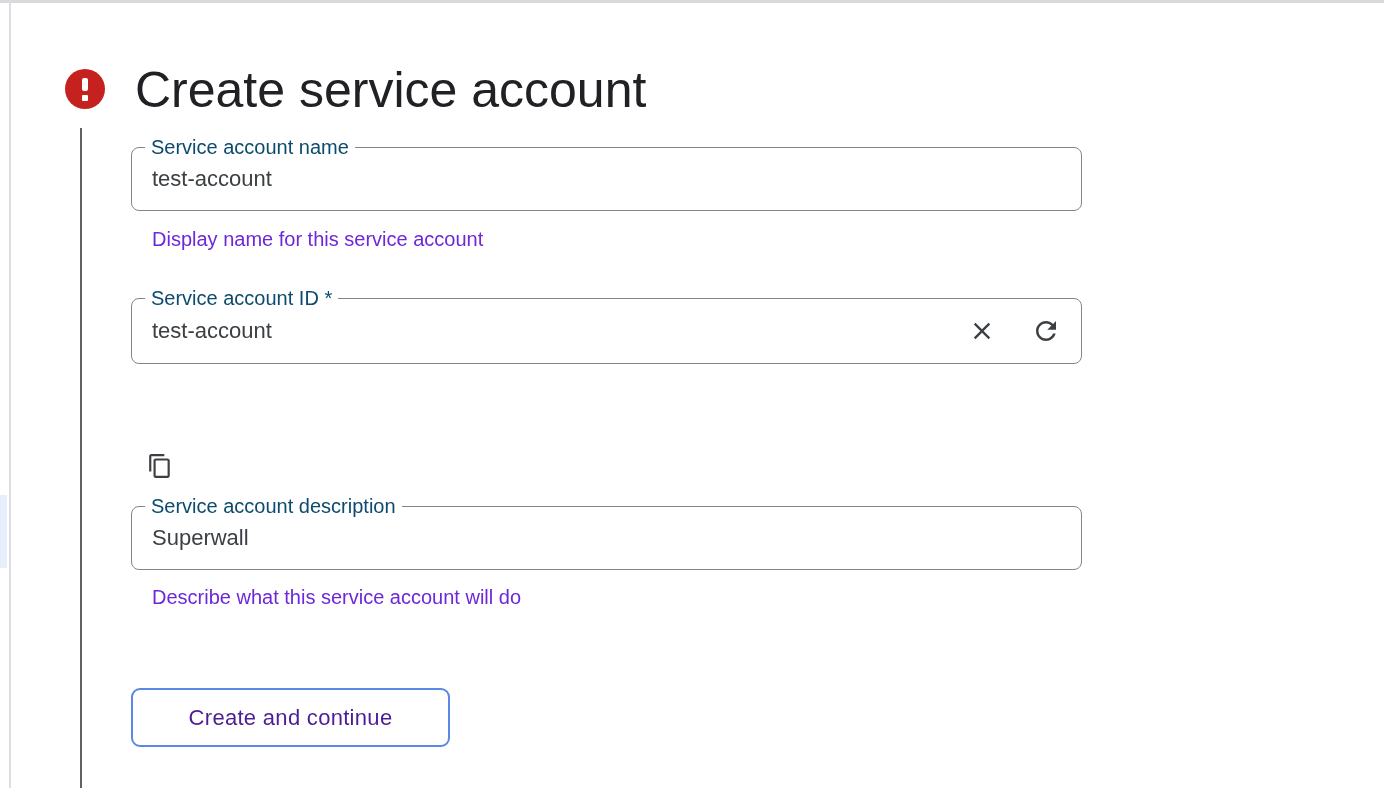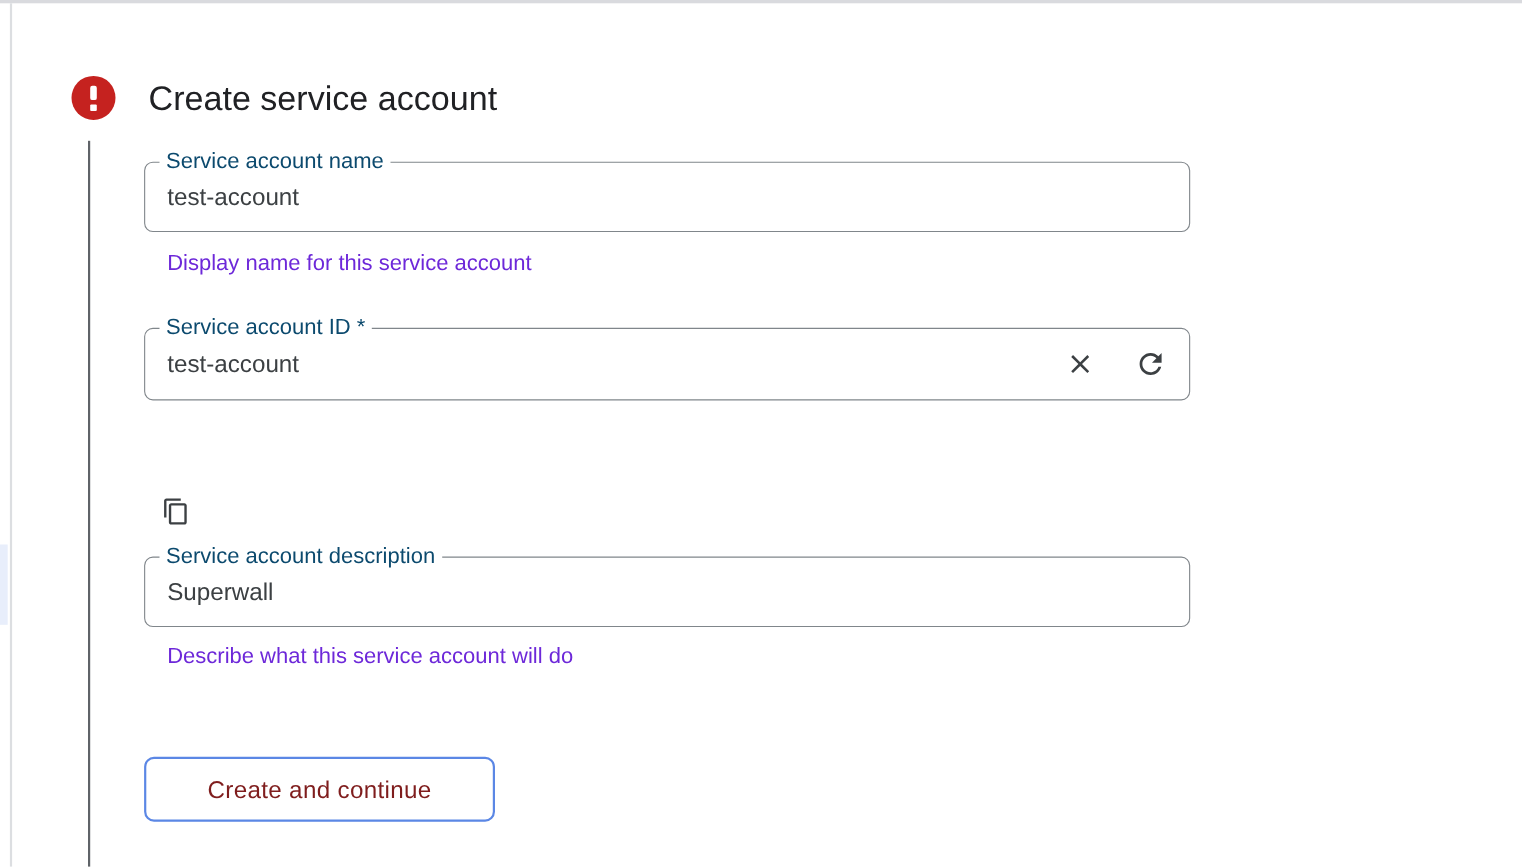--- a/index.html
+++ b/index.html
@@ -28,21 +28,21 @@
   }
   .error-badge {
     position: absolute; left: 65px; top: 69px; width: 40px; height: 40px;
     border-radius: 50%; background: #c5221f;
     display: flex; flex-direction: column; align-items: center; justify-content: center;
   }
   .error-badge .bar { width: 6px; height: 13px; background: #fff; border-radius: 2px; }
   .error-badge .dot { width: 6px; height: 6px; background: #fff; border-radius: 1px; margin-top: 4px; }
   .page-title {
     position: absolute; left: 135px; top: 66px;
-    font-size: 31px; line-height: 48px; font-weight: 400;
+    font-size: 50px; line-height: 48px; font-weight: 400;
     color: #202124; letter-spacing: 0;
   }
   .field {
     position: absolute; left: 131px; width: 951px;
   }
   .field-name  { top: 147px; height: 64px; }
   .field-id    { top: 298px; height: 66px; }
   .field-desc  { top: 506px; height: 64px; }
   .field input {
     width: 100%; height: 100%;
@@ -81,21 +81,21 @@
   }
   .copy-btn {
     display: inline-flex; border: none; background: transparent; padding: 0;
     margin-left: 16px; vertical-align: -4px; cursor: pointer;
   }
   .primary-action {
     position: absolute; left: 131px; top: 688px;
     width: 319px; height: 59px;
     background: #ffffff;
     border: 2px solid #5b87e5; border-radius: 9px;
-    color: #7f1d1d; font-family: "Liberation Sans", sans-serif;
+    color: #4c1d95; font-family: "Liberation Sans", sans-serif;
     font-size: 22px; font-weight: 500; letter-spacing: 0.3px;
     display: flex; align-items: center; justify-content: center;
     cursor: pointer;
   }
 </style>
 </head>
 <body>
 
 <div class="top-strip"></div>
 <div class="panel-left-border"></div>

